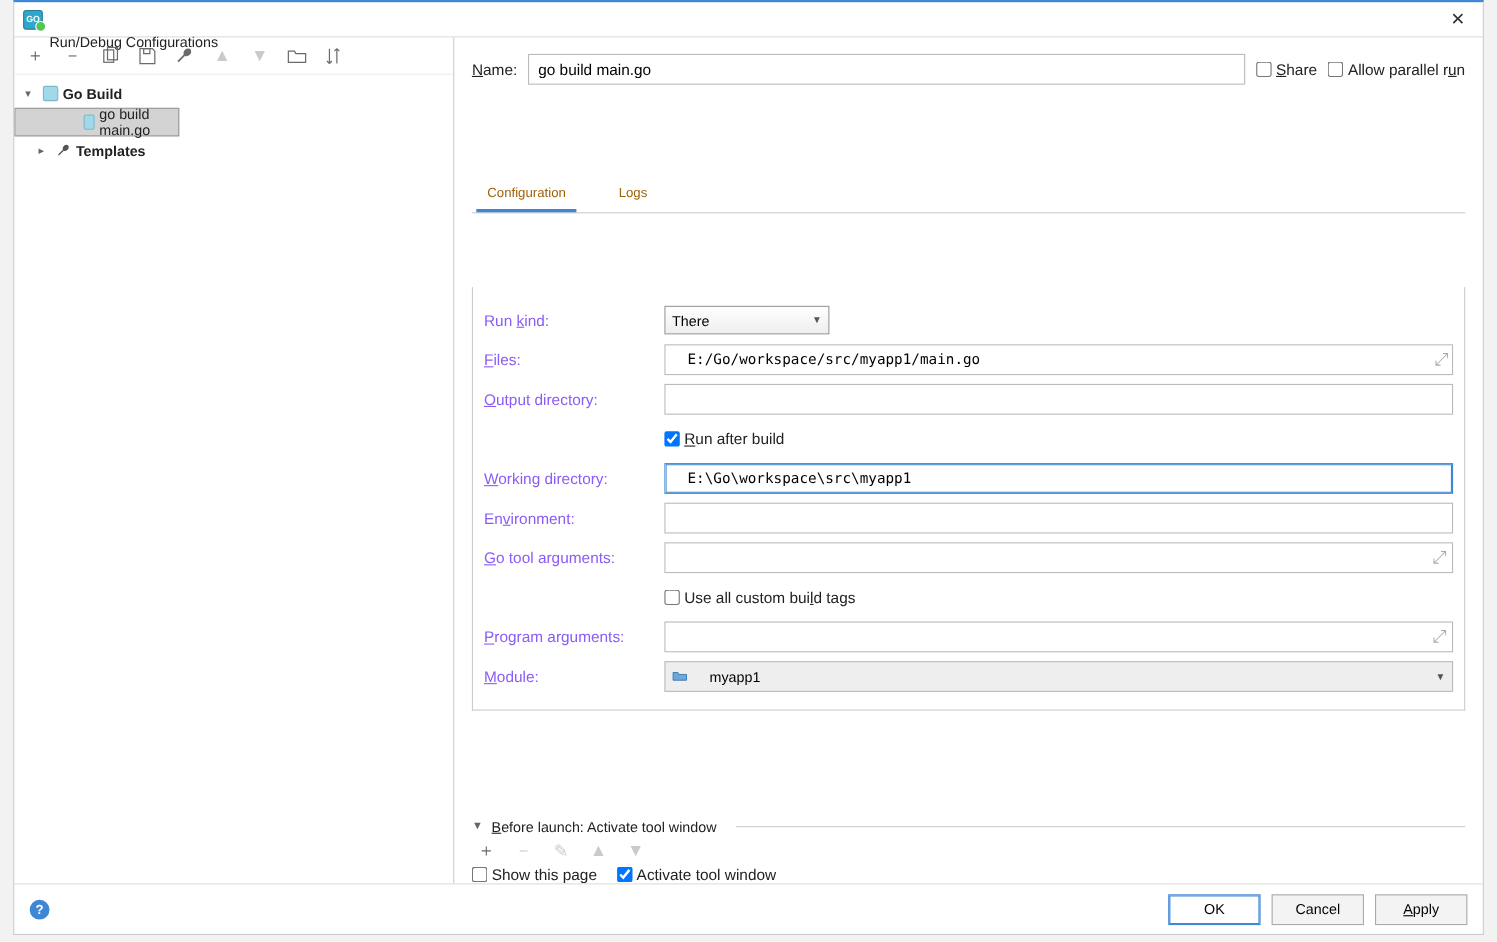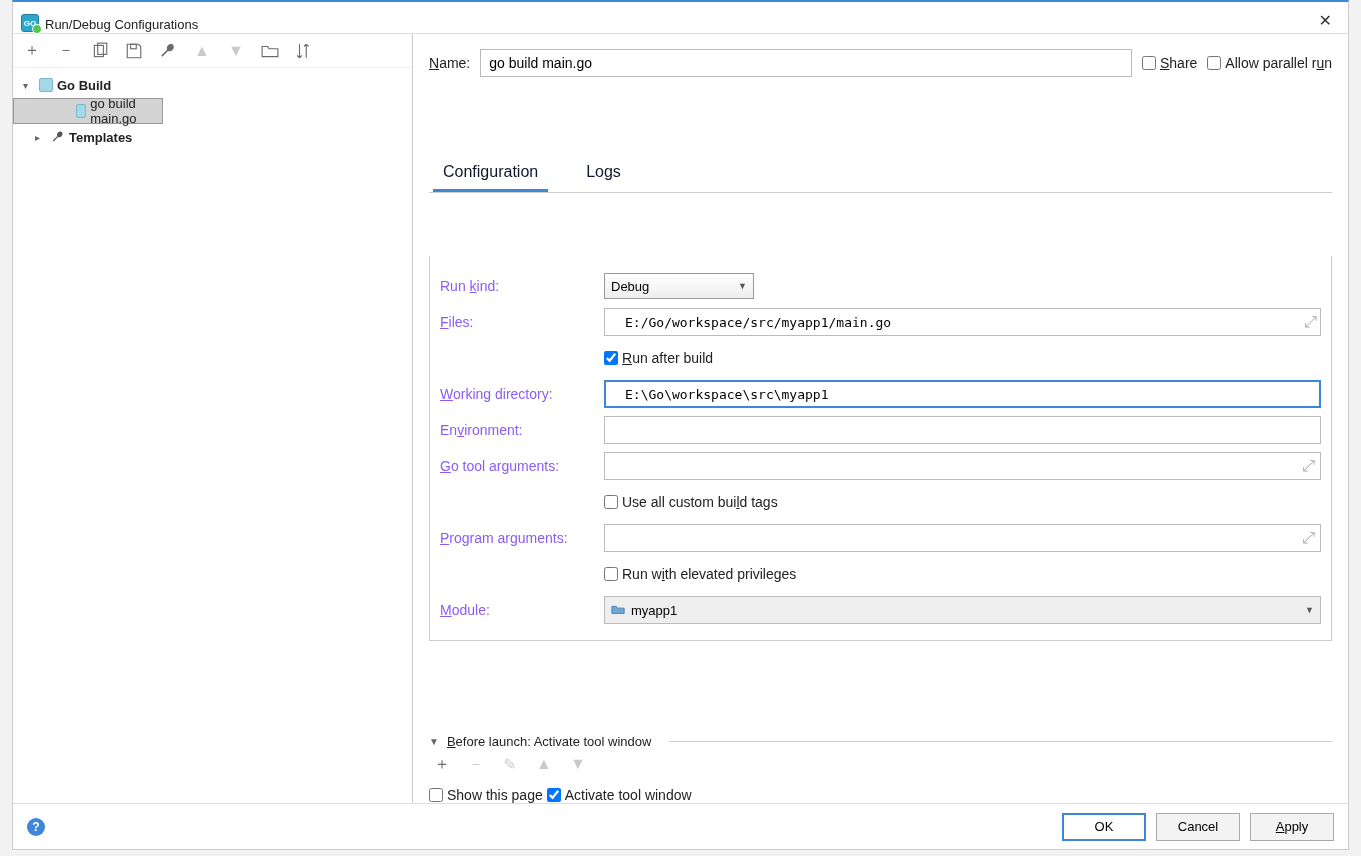--- a/index.html
+++ b/index.html
@@ -1,18 +1,18 @@
 <!DOCTYPE html>
 <html><head>
 <meta charset="utf-8">
 <style>
   * { box-sizing: border-box; font-family: "Segoe UI", Arial, sans-serif; }
   body { margin:0; padding:0; background:#f2f2f2; width:1361px; height:856px; overflow:hidden; }
   .dialog { position:absolute; left:12px; top:0; width:1337px; height:850px; background:#fff; border:1px solid #ccc; border-top:2px solid #3e86d6; }
-  .titlebar { height:32px; display:flex; align-items:flex-end; padding:1px 8px; border-bottom:1px solid #ddd; }
+  .titlebar { height:32px; display:flex; align-items:center; padding:1px 8px; border-bottom:1px solid #ddd; }
   .titlebar .title { margin-left:6px; font-size:13px; color:#222; flex:1;margin-top:41px; }
   .titlebar .close-x { font-size:16px; color:#333; padding:2px 8px; cursor:pointer; }
   .go-badge { width:18px; height:18px; background:#2ea7c9; border:1px solid #2a7c9b; border-radius:3px; display:flex; align-items:center; justify-content:center; color:#fff; font-size:8px; font-weight:bold; position:relative; }
   .go-badge::after{content:"";position:absolute;right:-4px;bottom:-3px;width:8px;height:8px;background:#51c752;border-radius:50%;border:1px solid #fff;}
   .body { display:flex; height:calc(100% - 32px - 46px); }
   .left-pane { width:400px; border-right:1px solid #ccc; display:flex; flex-direction:column; }
   .lp-toolbar { height:34px; display:flex; align-items:center; gap:16px; padding:0 10px; border-bottom:1px solid #eee; }
   .tb-ico { width:18px; height:18px; display:flex; align-items:center; justify-content:center; color:#6b6b6b; cursor:pointer; }
   .tb-ico.dis { opacity:.35; cursor:default;}
   .tree { flex:1; padding:4px 0; font-size:13px; overflow:auto; }
@@ -24,40 +24,40 @@
   .go-ico { width:14px; height:14px; background:#a1d9e8; border:1px solid #7cb8ca; border-radius:2px; display:inline-block; }
   .wrench-ico{ width:14px;height:14px; color:#555;}
   .right-pane { flex:1; padding:12px 16px 0 16px; display:flex; flex-direction:column; overflow:auto;justify-content:space-between; }
   .name-row { display:flex; align-items:center; gap:10px; height:34px; }
   .name-row label { font-size:14px; color:#222; }
   .und { text-decoration:underline; }
   .name-input { flex:1; height:28px; border:1px solid #bbb; padding:0 8px; font-size:14px; }
   .ck { display:inline-flex; align-items:center; gap:4px; font-size:14px; color:#222; }
   .ck input { width:14px; height:14px; margin:0; }
   .tabs { display:flex; gap:28px; margin-top:12px; border-bottom:1px solid #ccc; padding-left:4px; }
-  .tab { padding:8px 10px; font-size:16px; color:#0f172a; cursor:pointer; }
+  .tab { padding:8px 10px; font-size:12px; color:#a16207; cursor:pointer; }
   .tab.active { border-bottom:3px solid #3e86d6; }
   .panel { border:1px solid #ccc; border-top:none; padding:12px 10px; }
   .form-row { display:flex; align-items:center; min-height:36px; }
   .form-row > .flabel { width:164px; font-size:14px; color:#8b5cf6; }
   .sel { width:150px; height:26px; border:1px solid #999; background:linear-gradient(#fff,#eee); padding:0 6px; font-size:13px; display:flex; align-items:center; justify-content:space-between; }
   .txt { height:28px; border:1px solid #bbb; padding:0 8px; font-size:13px; width:100%; }
   .txt.mono{ font-family:Consolas,monospace;padding-left:20px;}
   .input-wrap { flex:1; position:relative; display:flex; align-items:center; }
   .trail-ico { position:absolute; right:6px; color:#aaa; display:flex; gap:6px;}
   .trail-ico.two{right:4px;}
   .focus { border:1px solid #3e86d6; box-shadow:0 0 0 1px #3e86d6 inset;}
   .mod-sel { flex:1; height:28px; border:1px solid #bbb; background:#eee; display:flex; align-items:center; padding:0 6px; font-size:13px; justify-content:space-between; }
   .before-launch { margin-top:30px; }
   .bl-head { display:flex; align-items:center; gap:8px; font-size:13px; color:#222;}
   .bl-head .tri{ color:#666; font-size:10px;}
   .bl-line { flex:1; border-top:1px solid #ccc; margin-left:10px;}
   .bl-tb { display:flex; gap:16px; padding:6px 0 4px 4px; }
   .bl-box { border:1px solid #ccc; height:80px; display:flex; align-items:center; justify-content:center; color:#999; font-size:14px;}
-  .bot-opts{ display:flex; gap:4px; margin-top:10px; }
+  .bot-opts{ display:flex; gap:18px; }
   .footer { position:absolute; bottom:0; left:0; right:0; height:46px; border-top:1px solid #ddd; display:flex; align-items:center; padding:0 14px; }
   .help-ico { width:18px; height:18px; border-radius:50%; background:#3e86d6; color:#fff; font-size:12px; display:flex; align-items:center; justify-content:center; font-weight:bold;}
   .footer .spacer{flex:1;}
   .btn { min-width:84px; height:28px; border:1px solid #aaa; background:#f3f3f3; font-size:13px; cursor:pointer; }
   .btn.primary { border:1px solid #3e86d6; box-shadow:0 0 0 1px #3e86d6 inset; background:#fff; }
   .btn + .btn { margin-left:10px;}
   .indent1{padding-left:62px;}
   .indent-tpl{padding-left:22px;}
   .caret{font-size:9px;color:#555;}
 </style>
@@ -145,38 +145,49 @@
       <div class="tabs">
         <div class="tab active">Configuration</div>
         <div class="tab">Logs</div>
       </div>
 
       <div class="panel">
 
         <div class="form-row">
           <div class="flabel">Run <span class="und">k</span>ind:</div>
           <div class="sel">
-            <span>Debug</span>
+            <span>There</span>
             <span class="caret">▼</span>
           </div>
         </div>
 
         <div class="form-row">
           <div class="flabel"><span class="und">F</span>iles:</div>
           <div class="input-wrap">
             <input class="txt mono" value="E:/Go/workspace/src/myapp1/main.go" style="">
             <span class="trail-ico two">
               <span><svg viewBox="0 0 16 16">
                     <path d="M1 4h5l1 2h8v7H1z" fill="none" stroke="currentColor"></path>
                   </svg></span>
               <span>⤢</span>
             </span>
           </div>
         </div>
 
+        <div class="form-row">
+          <div class="flabel"><span class="und">O</span>utput directory:</div>
+          <div class="input-wrap">
+            <input class="txt" value="" style="">
+            <span class="trail-ico">
+                <span><svg viewBox="0 0 16 16">
+                    <path d="M1 4h5l1 2h8v7H1z" fill="none" stroke="currentColor"></path>
+                  </svg></span>
+              </span>
+          </div>
+        </div>
 
         <div class="form-row">
           <div class="flabel"></div>
           <label class="ck">
               <input type="checkbox" checked="" style="">
               <span><span class="und">R</span>un after build</span>
             </label>
         </div>
 
         <div class="form-row">
@@ -227,32 +238,25 @@
         <div class="form-row">
           <div class="flabel"><span class="und">P</span>rogram arguments:</div>
           <div class="input-wrap">
             <input class="txt" value="" style="">
             <span class="trail-ico">
                 <span>⤢</span>
               </span>
           </div>
         </div>
 
-        <div class="form-row">
-          <div class="flabel"></div>
-          <label class="ck">
-              <input type="checkbox" style="">
-              <span>Run w<span class="und">i</span>th elevated privileges</span>
-            </label>
-        </div>
 
         <div class="form-row">
           <div class="flabel"><span class="und">M</span>odule:</div>
           <div class="mod-sel">
-            <span style="display:flex;align-items:center;gap:6px;">
+            <span style="display:flex;align-items:center;gap:20px;">
               <span><svg width="14" height="14" viewBox="0 0 16 16">
                     <path d="M1 5h5l1 2h8v6H1z" fill="#6fa8d6" stroke="#3b7bb5"></path>
                   </svg></span>
               <span>myapp1</span>
             </span>
             <span class="caret">▼</span>
           </div>
         </div>
       </div>
 

